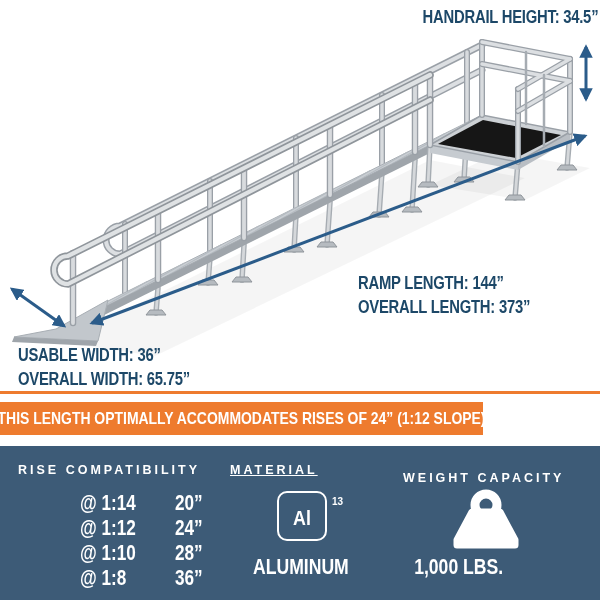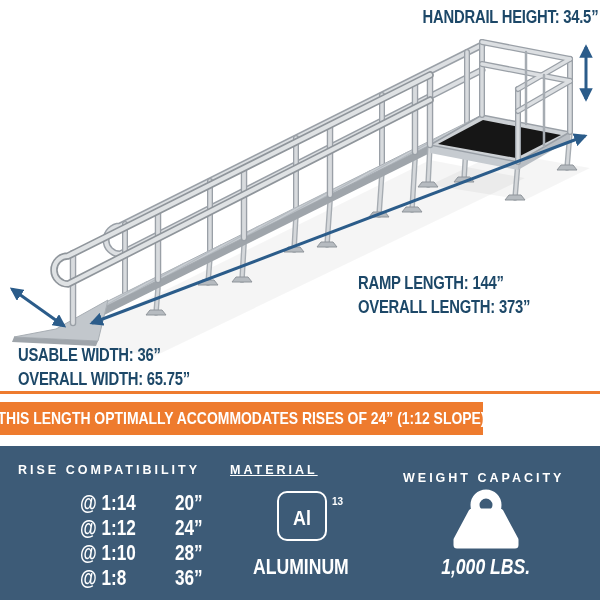--- a/index.html
+++ b/index.html
@@ -37,21 +37,21 @@
     white-space:nowrap;transform:scaleX(.78);transform-origin:left center;}
   .rise-row .ratio{left:0;}
   .rise-row .rise{left:95px;}
   .element-box{position:absolute;left:277px;top:45px;width:50px;height:50px;
     border:2.5px solid var(--white);border-radius:10px;}
   .element-box .num{position:absolute;left:6px;top:3px;color:var(--white);
     font-size:10px;font-weight:700;margin-left:47px;}
   .element-box .sym{position:absolute;left:0;right:0;top:13px;text-align:center;
     color:var(--white);font-size:21px;font-weight:700;transform:scaleX(.85);}
   .mat-name{position:absolute;left:230px;width:142px;top:108px;text-align:center;}
-  .weight-value{position:absolute;left:403px;width:166px;top:108px;text-align:center;font-style:italic;}
+  .weight-value{position:absolute;left:403px;width:166px;top:108px;}
   .big-white{color:var(--white);font-weight:700;font-size:22px;white-space:nowrap;
     display:inline-block;transform:scaleX(.8);}
   .weight-icon-wrap{position:absolute;left:448px;top:42px;width:76px;height:62px;}
 </style>
 </head>
 <body>
 
 <div class="canvas">
 
   <svg class="ramp-svg" width="600" height="398" viewBox="0 0 600 398">

